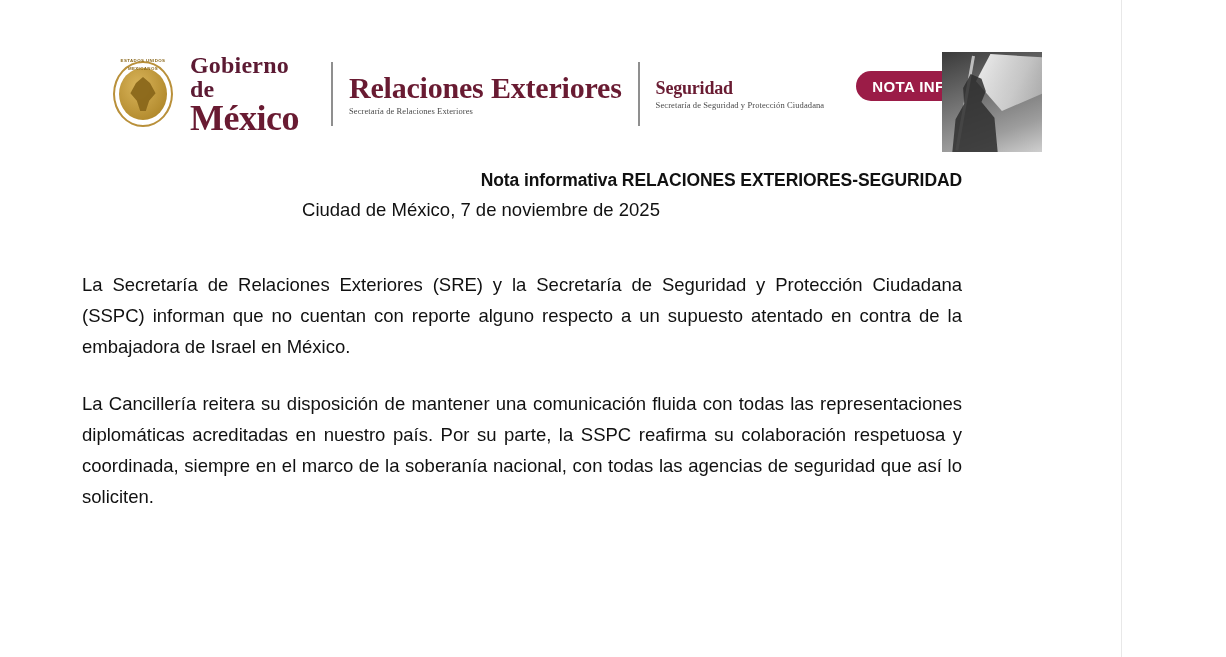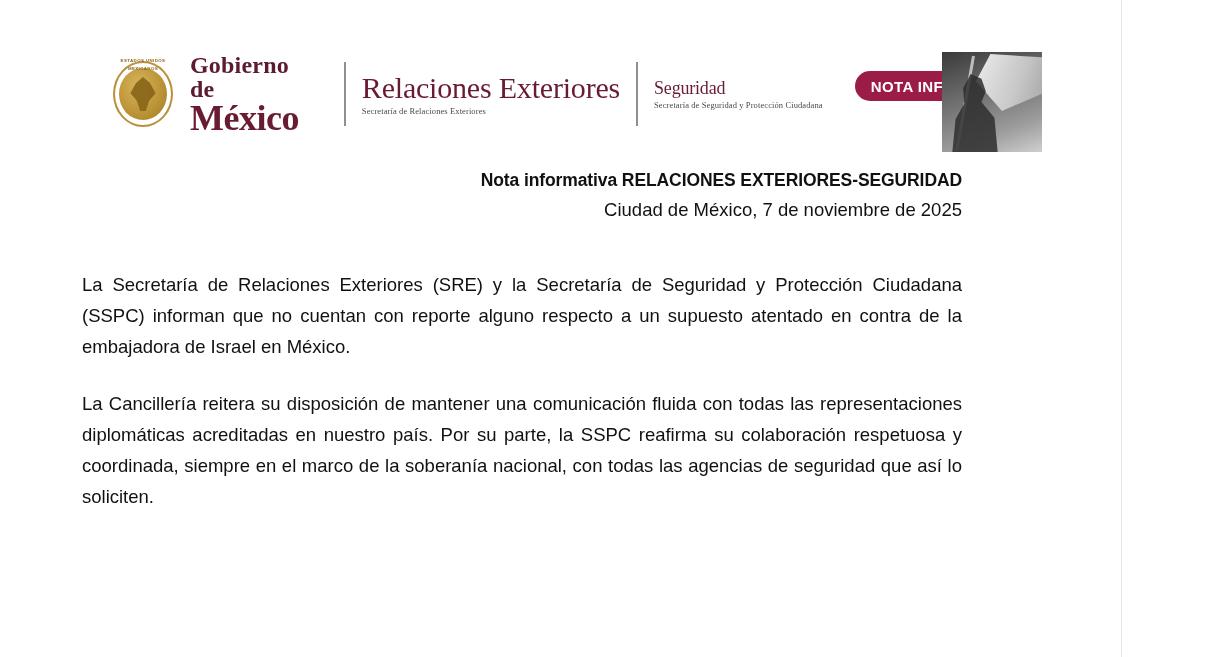--- a/index.html
+++ b/index.html
@@ -110,21 +110,21 @@
     background: #8f8f8f;
     margin: 0 16px;
     flex: none;
   }
   .dep {
     line-height: 1;
   }
   .dep .title {
     font-family: "Liberation Serif", serif;
     font-size: 30px;
-    font-weight: normal;
+    font-weight: bold;
     color: #691b32;
     letter-spacing: -.2px;
     white-space: nowrap;
   }
   .dep .sub {
     font-family: Liberation Serif, serif;
     font-size: 8.5px;
     color: #4a4a4a;
     margin-top: 4px;
     letter-spacing: .1px;
@@ -193,20 +193,21 @@
     font-size: 17.5px;
     font-weight: bold;
     color: #111111;
     letter-spacing: -.1px;
     margin-left: 39px;
   }
   .titles .line2 {
     font-size: 18.5px;
     color: #111111;
     margin-top: 8px;
+    text-align: center;
   }
   
   .body-copy {
     margin: 48px 168px 0 82px;
     font-size: 18.5px;
     line-height: 31px;
     color: #111111;
     text-align: justify;
   }
   .body-copy p {

